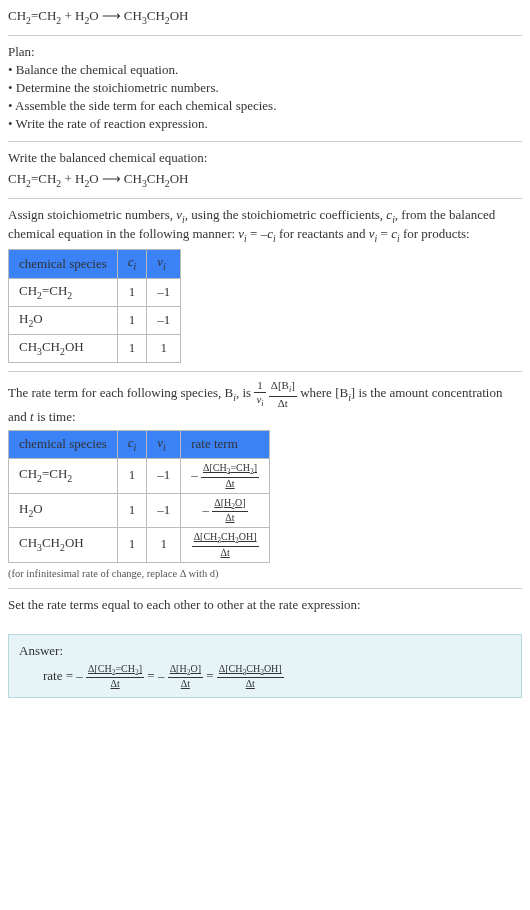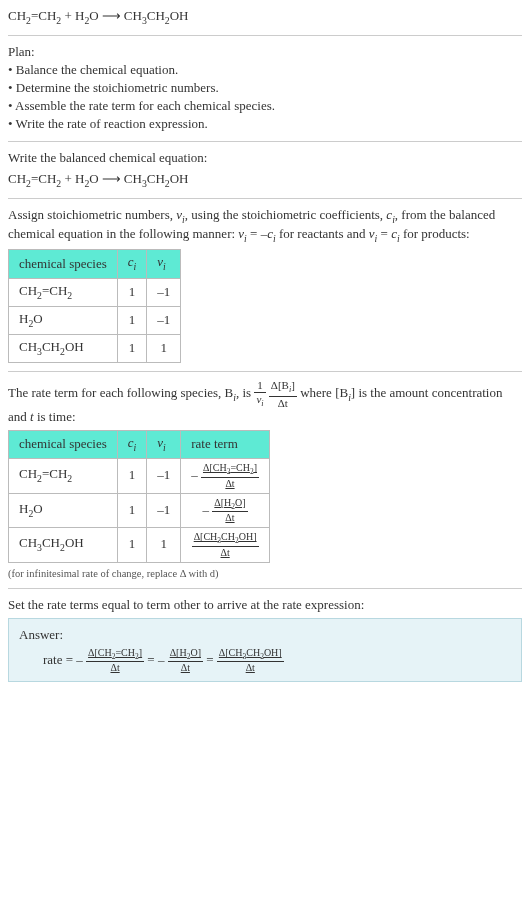--- a/index.html
+++ b/index.html
@@ -4,24 +4,24 @@
   <style>
     * { margin: 0; padding: 0; box-sizing: border-box; }
     body { font-family: Georgia, serif; font-size: 13px; color: #333; background: #fff; width: 530px; padding: 6px 8px; line-height: 1.3; }
     .section { margin-bottom: 8px; }
     .hr { border: none; border-top: 1px solid #ccc; margin: 8px 0; }
     .title { margin-bottom: 4px; }
     .eq { margin: 2px 0 4px 0; }
     .plan-item { display: block; margin: 1px 0; }
     table { border-collapse: collapse; margin: 4px 0; }
     th, td { border: 1px solid #bbb; padding: 4px 10px; text-align: left; font-weight: normal; }
-    th { background: #5eead4; }
+    th { background: #3b82f6; }
     td.center { text-align: center; }
     .small-note { font-size: 10.5px; color: #555; margin-top: 2px; }
-    .answer-box { background: #e6f3f7; border: 1px solid #b8d8e0; padding: 8px 10px; margin-top: 4px; }
+    .answer-box { background: #e6f3f7; border: 1px solid #b8d8e0; padding: 8px 10px; margin-top: 20px; }
     .answer-label { margin-bottom: 4px; }
     .indent { padding-left: 24px; }
     sub { font-size: 0.75em; }
     .frac { display: inline-block; vertical-align: middle; text-align: center; font-size: 11px; line-height: 1; }
     .frac .num { display: block; border-bottom: 1px solid #333; padding: 0 2px 1px 2px; }
     .frac .den { display: block; padding: 1px 2px 0 2px; }
     .frac-sm { font-size: 10px; text-decoration: underline; }
     .ital { font-style: italic; }
     .row-label { white-space: nowrap; }
   </style>
@@ -33,21 +33,21 @@
     <span>CH</span><sub>2</sub><span>=CH</span><sub>2</sub><span> + H</span><sub>2</sub><span>O  ⟶  CH</span><sub>3</sub><span>CH</span><sub>2</sub><span>OH</span>
   </div>
 </div>
 
 <hr class="hr">
 
 <div class="section">
   <div>Plan:</div>
   <span class="plan-item">• Balance the chemical equation.</span>
   <span class="plan-item">• Determine the stoichiometric numbers.</span>
-  <span class="plan-item">• Assemble the rate term for each chemical species.</span>
+  <span class="plan-item">• Assemble the side term for each chemical species.</span>
   <span class="plan-item">• Write the rate of reaction expression.</span>
 </div>
 
 <hr class="hr">
 
 <div class="section">
   <div class="title">Write the balanced chemical equation:</div>
   <div class="eq">
     <span>CH</span><sub>2</sub><span>=CH</span><sub>2</sub><span> + H</span><sub>2</sub><span>O  ⟶  CH</span><sub>3</sub><span>CH</span><sub>2</sub><span>OH</span>
   </div>
@@ -121,21 +121,21 @@
       <td class="center"><span class="frac frac-sm"><span class="num"><span>Δ[CH</span><sub>3</sub><span>CH</span><sub>2</sub><span>OH]</span></span><span class="den">Δt</span></span></td>
     </tr>
   </tbody>
     </table>
   <div class="small-note">(for infinitesimal rate of change, replace Δ with d)</div>
 </div>
 
 <hr class="hr">
 
 <div class="section">
-  <div class="title">Set the rate terms equal to term other to arrive at the rate expression:</div>
+  <div class="title">Set the rate terms equal to each other to other at the rate expression:</div>
   <div class="answer-box">
     <div class="answer-label">Answer:</div>
     <div class="indent">
       <span>rate = – </span>
       <span class="frac frac-sm"><span class="num"><span>Δ[CH</span><sub>2</sub><span>=CH</span><sub>2</sub><span>]</span></span><span class="den">Δt</span></span>
       <span> = – </span>
       <span class="frac frac-sm"><span class="num"><span>Δ[H</span><sub>2</sub><span>O]</span></span><span class="den">Δt</span></span>
       <span> = </span>
       <span class="frac frac-sm"><span class="num"><span>Δ[CH</span><sub>3</sub><span>CH</span><sub>2</sub><span>OH]</span></span><span class="den">Δt</span></span>
     </div>

